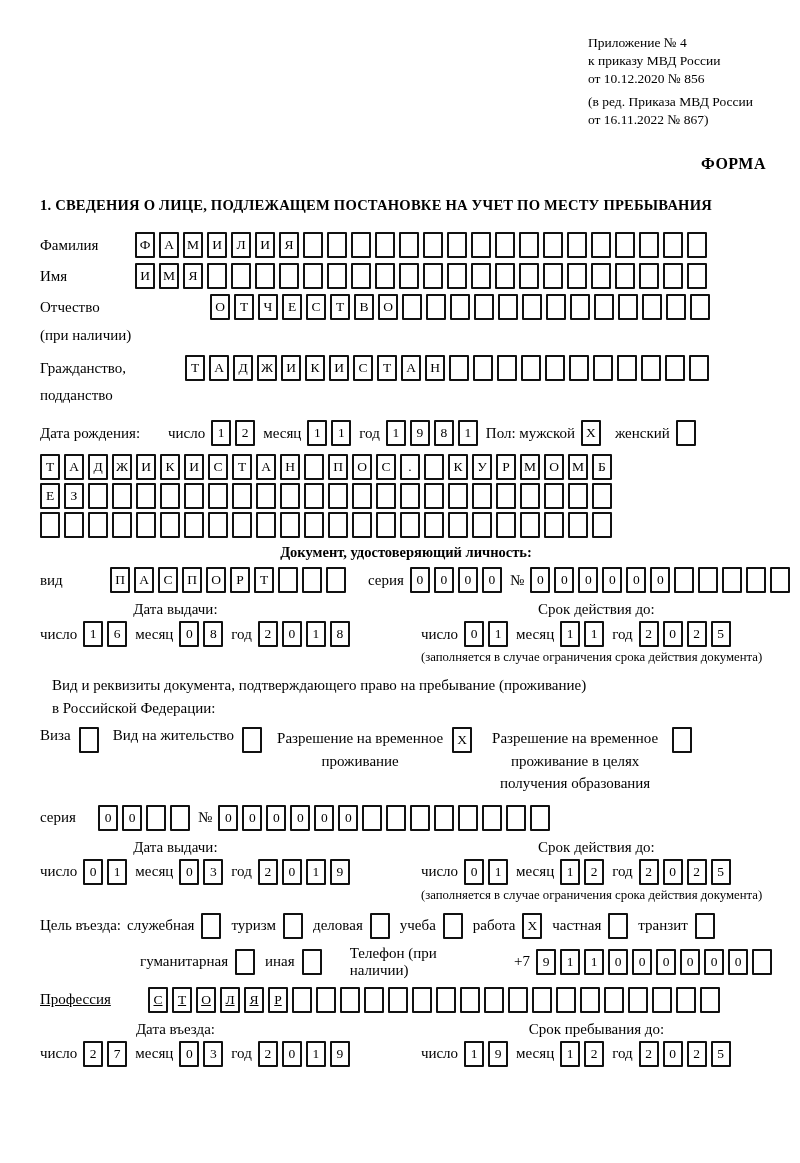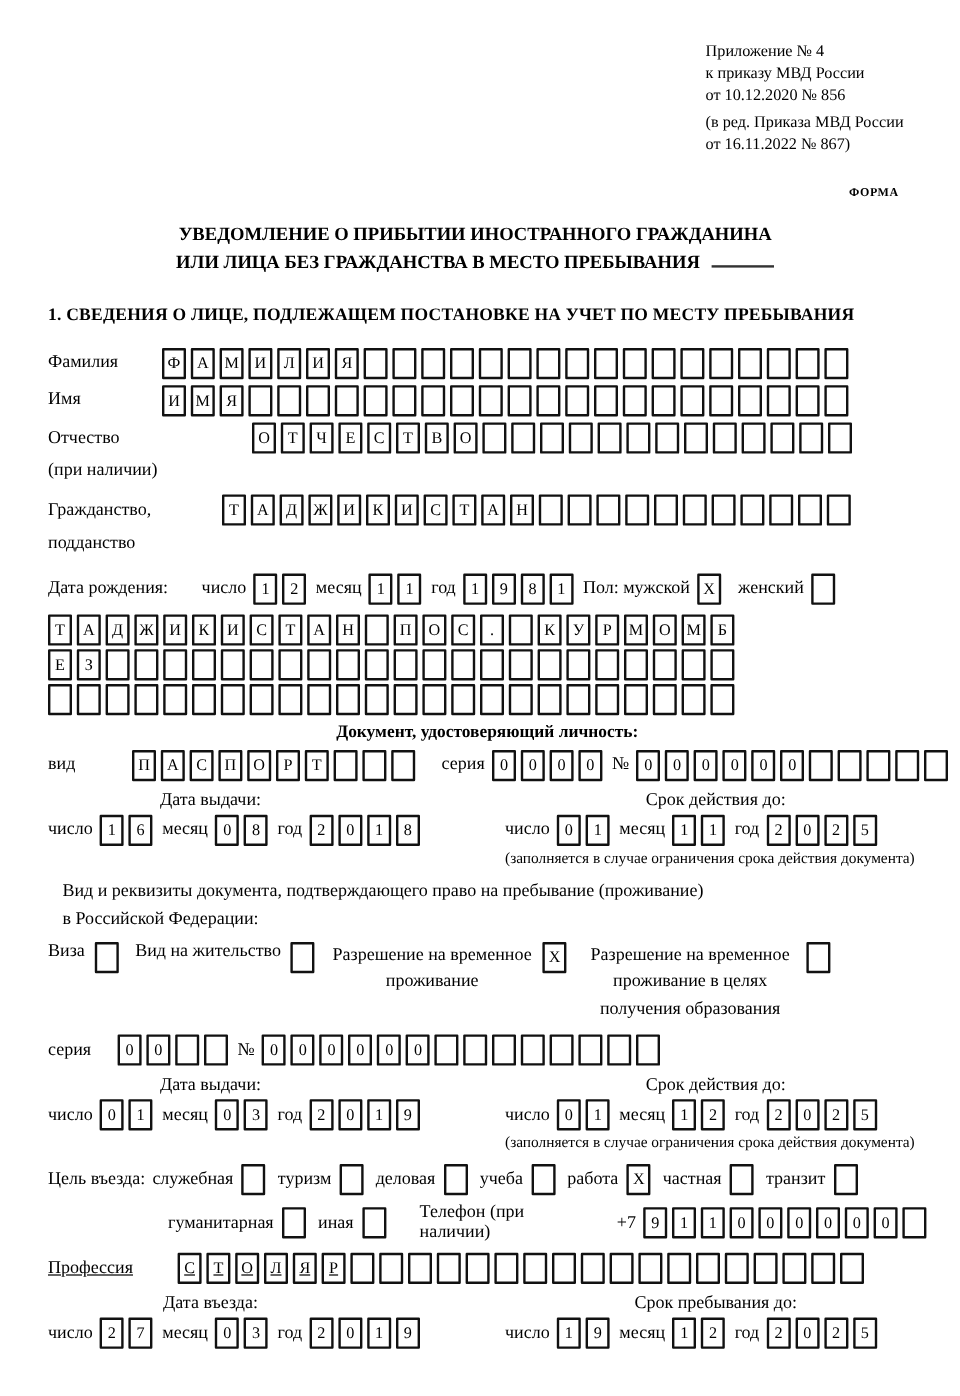--- a/index.html
+++ b/index.html
@@ -6,21 +6,21 @@
   body {
     width:800px; min-height:1163px;
     font-family:"Liberation Serif", serif;
     color:#000; font-size:15px;
   }
   .page { padding:34px 28px 10px 40px; box-sizing:border-box; width:800px; }
 
   
   .appendix { margin-left:548px; font-size:13.5px; line-height:1.35; }
   .appendix .gap { height:4px; }
-  .forma { text-align:right; font-weight:bold; font-size:10px; margin:26px 23px 0 0; letter-spacing:.5px; }
+  .forma { text-align:right; font-weight:bold; font-size:16px; margin:26px 6px 0 0; letter-spacing:.5px; }
 
   .title { text-align:center; font-weight:bold; font-size:15.5px; margin:18px 40px 0 20px; line-height:1.5; }
   .blank-line { display:inline-block; width:52px; border-bottom:2px solid #333; margin-left:10px; vertical-align:baseline; }
 
   .section-heading { font-weight:bold; font-size:14.6px; margin:24px 0 18px 0; letter-spacing:.2px; }
 
   
   .cells { display:inline-flex; gap:4px; flex-wrap:nowrap; }
   .cell {
     width:20px; height:26px; box-sizing:border-box;
@@ -68,26 +68,20 @@
     <div>Приложение № 4</div>
     <div>к приказу МВД России</div>
     <div>от 10.12.2020 № 856</div>
     <div class="gap"></div>
     <div>(в ред. Приказа МВД России</div>
     <div>от 16.11.2022 № 867)</div>
   </div>
 
   <div class="forma">ФОРМА</div>
 
-  <div class="title">
-    <div>УВЕДОМЛЕНИЕ О ПРИБЫТИИ ИНОСТРАННОГО ГРАЖДАНИНА</div>
-    <div>
-      <span>ИЛИ ЛИЦА БЕЗ ГРАЖДАНСТВА В МЕСТО ПРЕБЫВАНИЯ</span><span class="blank-line"></span>
-    </div>
-  </div>
 
   <div class="section-heading">1. СВЕДЕНИЯ О ЛИЦЕ, ПОДЛЕЖАЩЕМ ПОСТАНОВКЕ НА УЧЕТ ПО МЕСТУ ПРЕБЫВАНИЯ</div>
 
   <div class="row">
     <span class="lbl w95">Фамилия</span>
     <span class="cells">
         <span class="cell">Ф</span>
         <span class="cell">А</span>
         <span class="cell">М</span>
         <span class="cell">И</span>

